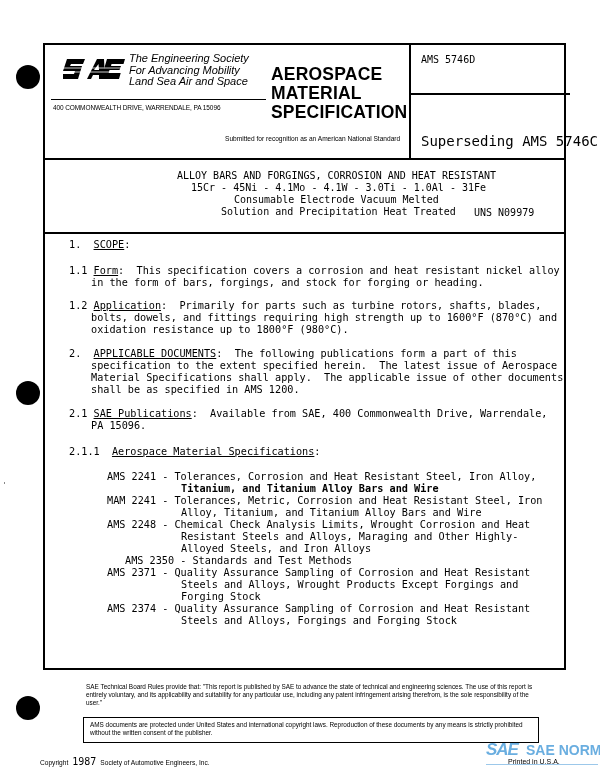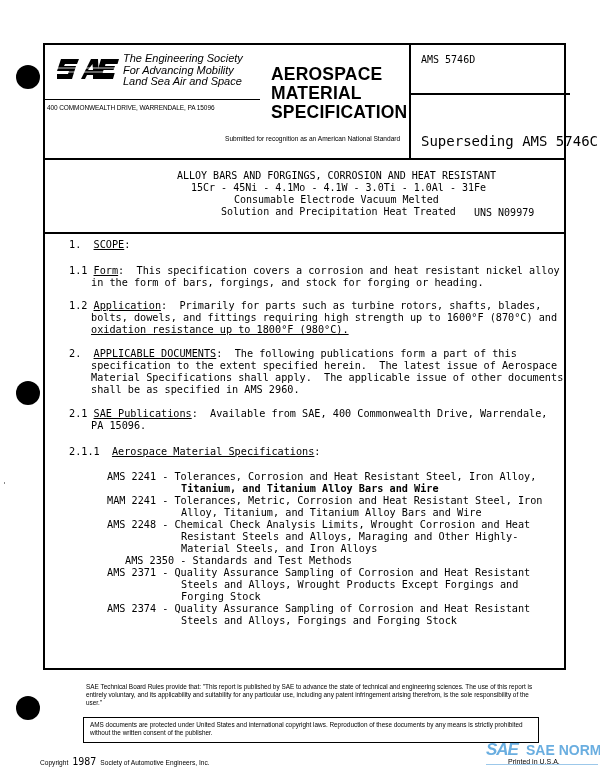--- a/index.html
+++ b/index.html
@@ -1,19 +1,19 @@
 <!DOCTYPE html>
 <html><head>
 <meta charset="utf-8">
 <style>
   html, body { margin: 0; padding: 0; background: #ffffff; }
   body { width: 600px; height: 774px; position: relative; overflow: hidden; color: #000; font-family: "DejaVu Sans Mono", monospace; }
   .hole { position: absolute; width: 24px; height: 24px; border-radius: 50%; background: #000; left: 16px; }
   .frame { position: absolute; left: 43px; top: 43px; width: 523px; height: 627px; border: 2px solid #000; box-sizing: border-box; }
-  .hdr-left { position: absolute; left: 0; top: 0; width: 220px; height: 86px; }
+  .hdr-left { position: absolute; left: 6px; top: 0; width: 220px; height: 86px; }
   .sae-logo { position: absolute; left: 12px; top: 10px; width: 62px; height: 30px; }
   .sae-tag { position: absolute; left: 78px; top: 8px; font-family: "Liberation Sans", sans-serif; font-style: italic; font-size: 11px; line-height: 11.5px; }
   .addr-line { position: absolute; left: 0; top: 54px; width: 215px; border-top: 1px solid #000; }
   .addr { position: absolute; left: 2px; top: 59px; font-family: "Liberation Sans", sans-serif; font-size: 6.5px; letter-spacing: -0.1px; white-space: nowrap; }
   .ams-title { position: absolute; left: 226px; top: 20px; font-family: "Liberation Sans", sans-serif; font-weight: bold; font-size: 17.5px; line-height: 19px; letter-spacing: 0.2px; }
   .submitted { position: absolute; left: 180px; top: 90px; font-family: "Liberation Sans", sans-serif; font-size: 6.6px; white-space: nowrap; }
   .hdr-right { position: absolute; left: 364px; top: -2px; width: 159px; height: 115px; border-left: 2px solid #000; }
   .hr-box1 { position: absolute; left: 0; top: 0; width: 100%; height: 50px; border-bottom: 2px solid #000; }
   .spec-no { position: absolute; left: 10px; top: 11px; font-size: 10px; }
   .issued { position: absolute; left: 10px; top: 58px; font-size: 10.5px; line-height: 12px; white-space: pre; }
@@ -94,42 +94,42 @@
 
   <div class="title-sep"></div>
 
   <div class="body-text" style="left:24px; top:194px;"><span>1.</span>  <span class="u">SCOPE</span><span>:</span></div>
 
   <div class="body-text" style="left:24px; top:220px;"><span>1.1</span> <span class="u">Form</span><span>:  This specification covers a corrosion and heat resistant nickel alloy</span></div>
   <div class="body-text" style="left:46px; top:232px;">in the form of bars, forgings, and stock for forging or heading.</div>
 
   <div class="body-text" style="left:24px; top:255px;"><span>1.2</span> <span class="u">Application</span><span>:  Primarily for parts such as turbine rotors, shafts, blades,</span></div>
   <div class="body-text" style="left:46px; top:267px;">bolts, dowels, and fittings requiring high strength up to 1600°F (870°C) and</div>
-  <div class="body-text" style="left:46px; top:279px;text-decoration:underline;">oxidation resistance up to 1800°F (980°C).</div>
+  <div class="body-text" style="left:46px; top:279px;">oxidation resistance up to 1800°F (980°C).</div>
 
   <div class="body-text" style="left:24px; top:303px;"><span>2.</span>  <span class="u">APPLICABLE DOCUMENTS</span><span>:  The following publications form a part of this</span></div>
   <div class="body-text" style="left:46px; top:315px;">specification to the extent specified herein.  The latest issue of Aerospace</div>
   <div class="body-text" style="left:46px; top:327px;">Material Specifications shall apply.  The applicable issue of other documents</div>
-  <div class="body-text" style="left:46px; top:339px;">shall be as specified in AMS 2960.</div>
+  <div class="body-text" style="left:46px; top:339px;">shall be as specified in AMS 1200.</div>
 
   <div class="body-text" style="left:24px; top:363px;"><span>2.1</span> <span class="u">SAE Publications</span><span>:  Available from SAE, 400 Commonwealth Drive, Warrendale,</span></div>
   <div class="body-text" style="left:46px; top:375px;">PA 15096.</div>
 
   <div class="body-text" style="left:24px; top:401px;"><span>2.1.1</span>  <span class="u">Aerospace Material Specifications</span><span>:</span></div>
 
   <div>
     <div class="body-text" style="left:62px; top:426px;"><span>AMS 2241</span> - <span>Tolerances, Corrosion and Heat Resistant Steel, Iron Alloy,</span></div>
     <div class="body-text" style="left:136px; top:438px;font-weight:bold;">Titanium, and Titanium Alloy Bars and Wire</div>
 
     <div class="body-text" style="left:62px; top:450px;"><span>MAM 2241</span> - <span>Tolerances, Metric, Corrosion and Heat Resistant Steel, Iron</span></div>
     <div class="body-text" style="left:136px; top:462px;">Alloy, Titanium, and Titanium Alloy Bars and Wire</div>
 
     <div class="body-text" style="left:62px; top:474px;"><span>AMS 2248</span> - <span>Chemical Check Analysis Limits, Wrought Corrosion and Heat</span></div>
     <div class="body-text" style="left:136px; top:486px;">Resistant Steels and Alloys, Maraging and Other Highly-</div>
-    <div class="body-text" style="left:136px; top:498px;">Material Steels, and Iron Alloys</div>
+    <div class="body-text" style="left:136px; top:498px;">Alloyed Steels, and Iron Alloys</div>
 
     <div class="body-text" style="left:80px; top:510px;"><span>AMS 2350</span> - <span>Standards and Test Methods</span></div>
 
     <div class="body-text" style="left:62px; top:522px;"><span>AMS 2371</span> - <span>Quality Assurance Sampling of Corrosion and Heat Resistant</span></div>
     <div class="body-text" style="left:136px; top:534px;">Steels and Alloys, Wrought Products Except Forgings and</div>
     <div class="body-text" style="left:136px; top:546px;">Forging Stock</div>
 
     <div class="body-text" style="left:62px; top:558px;"><span>AMS 2374</span> - <span>Quality Assurance Sampling of Corrosion and Heat Resistant</span></div>
     <div class="body-text" style="left:136px; top:570px;">Steels and Alloys, Forgings and Forging Stock</div>
   </div>

